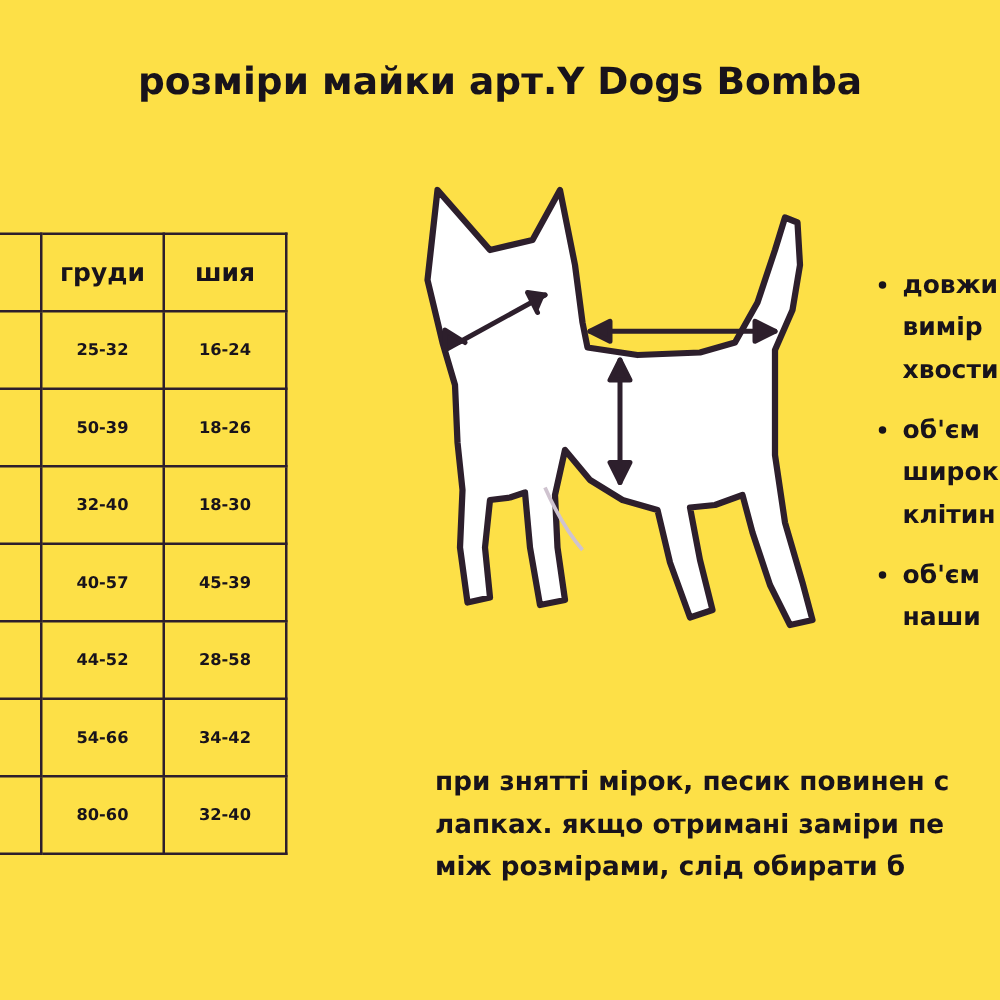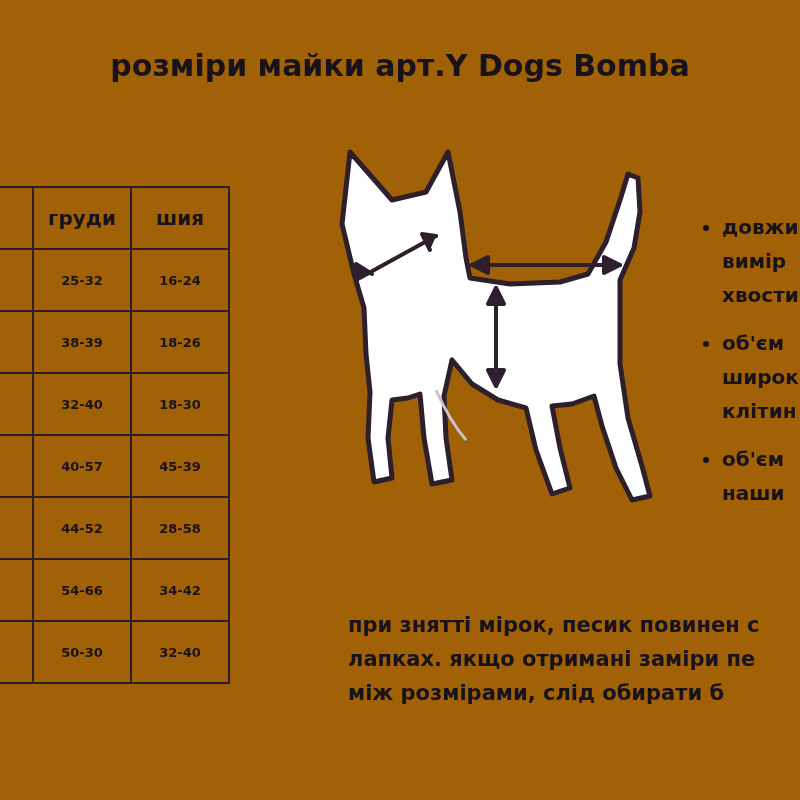--- a/index.html
+++ b/index.html
@@ -13,21 +13,21 @@
     font-family: "DejaVu Sans", sans-serif;
     overflow: hidden;
     position: relative;
   }
   #page {
     position: absolute;
     left: 0;
     top: 0;
     width: 800px;
     height: 800px;
-    background: #a16207;
+    background: #fde047;
   }
 
   
   #title {
     position: absolute;
     left: 0;
     top: 48px;
     width: 800px;
     text-align: center;
     font-family: "DejaVu Sans", sans-serif;
@@ -123,21 +123,21 @@
       </tr>
     </thead>
     <tbody>
       <tr>
         <td></td>
         <td>25-32</td>
         <td>16-24</td>
       </tr>
       <tr>
         <td></td>
-        <td>38-39</td>
+        <td>50-39</td>
         <td>18-26</td>
       </tr>
       <tr>
         <td></td>
         <td>32-40</td>
         <td>18-30</td>
       </tr>
       <tr>
         <td></td>
         <td>40-57</td>
@@ -148,21 +148,21 @@
         <td>44-52</td>
         <td>28-58</td>
       </tr>
       <tr>
         <td></td>
         <td>54-66</td>
         <td>34-42</td>
       </tr>
       <tr>
         <td></td>
-        <td>50-30</td>
+        <td>80-60</td>
         <td>32-40</td>
       </tr>
     </tbody>
   </table>
 
   <div id="dog-figure">
     <svg width="380" height="420" viewBox="0 0 380 420" xmlns="http://www.w3.org/2000/svg">
 
       <g fill="#ffffff" stroke="#2d1f2c" stroke-width="5" stroke-linejoin="round" stroke-linecap="round">
         <path d="M 22 116

